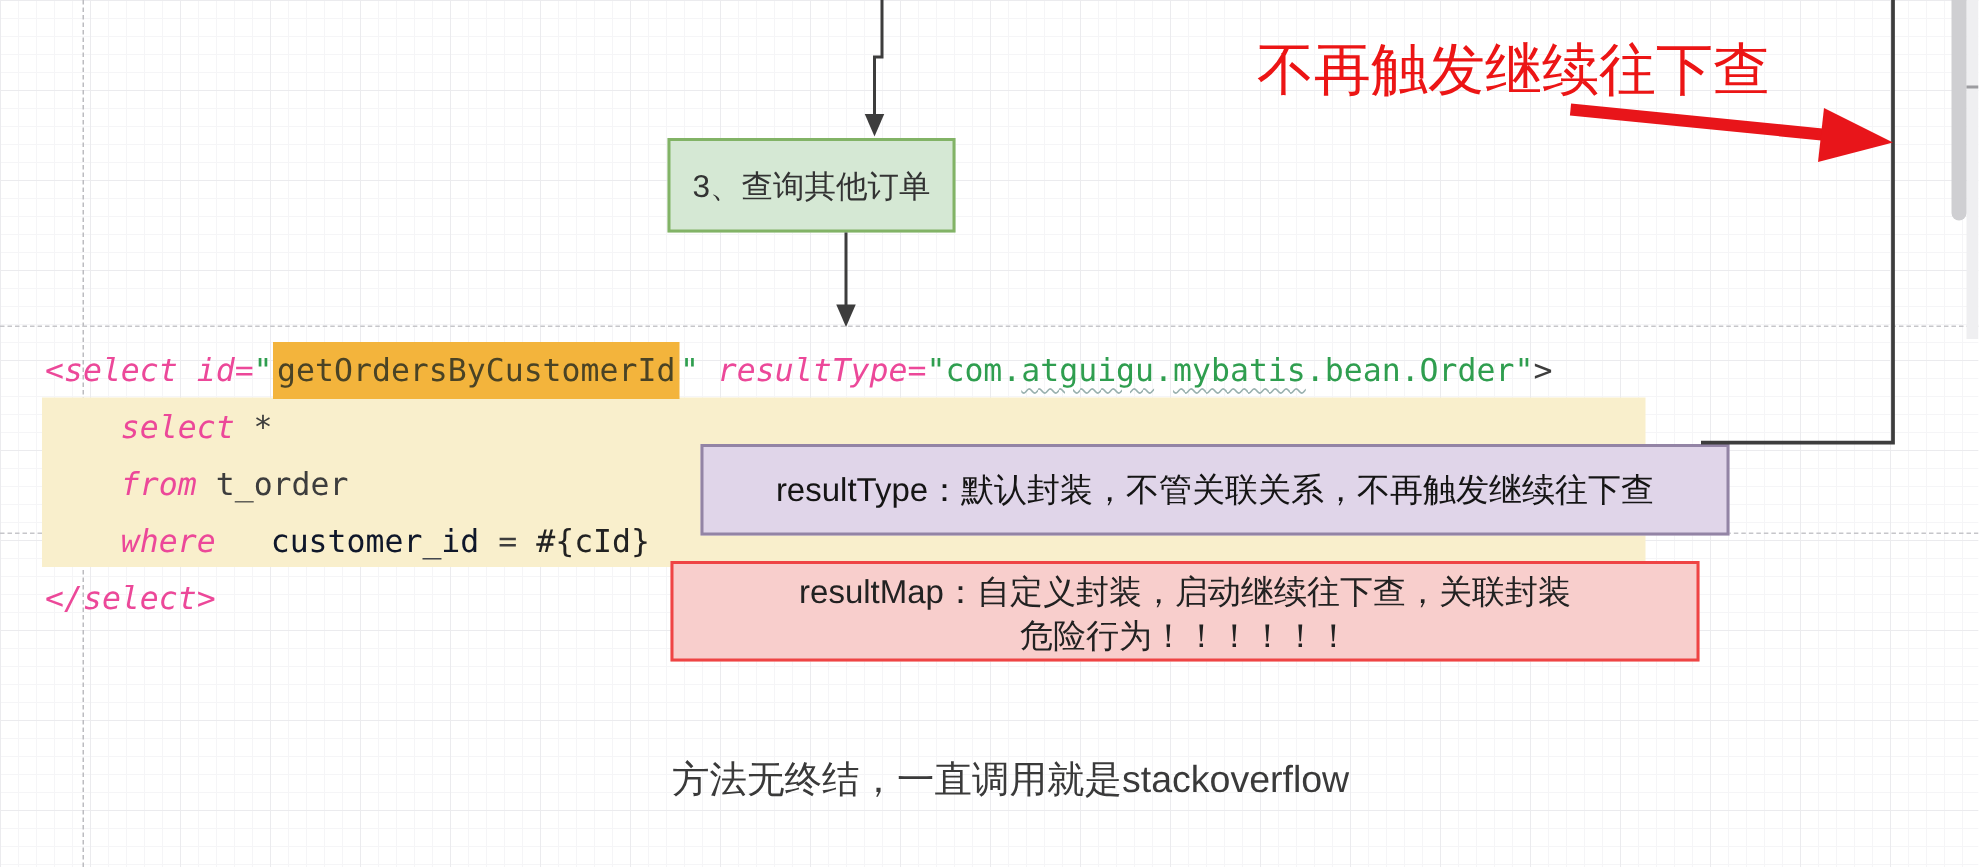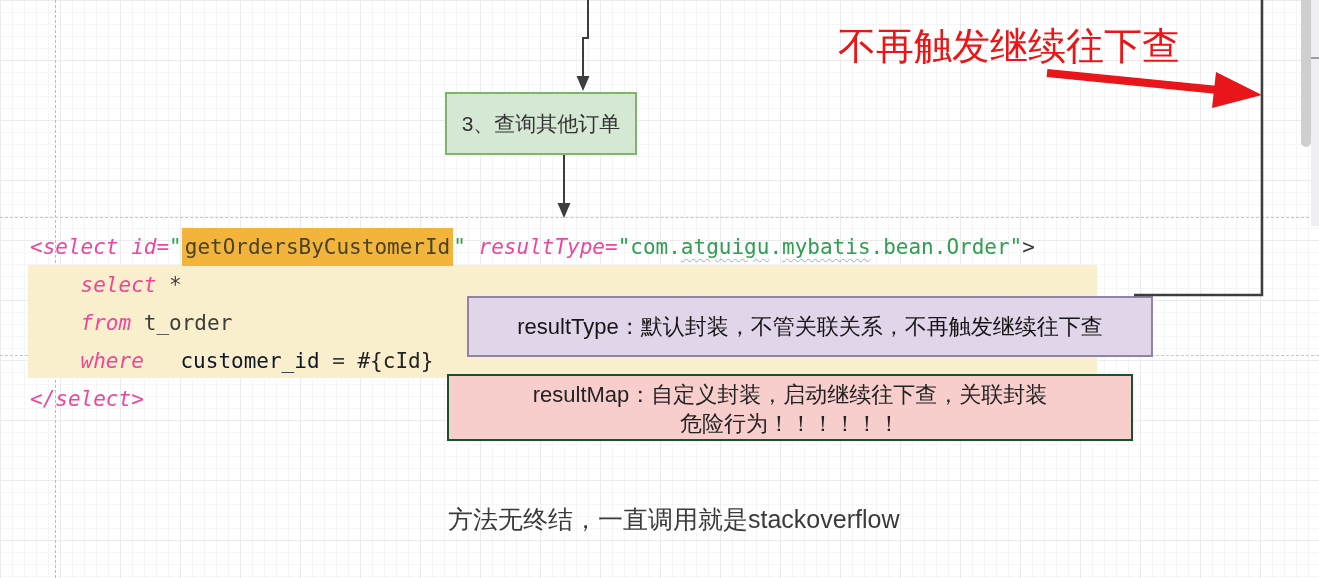--- a/index.html
+++ b/index.html
@@ -47,21 +47,21 @@
 
   
   .note-purple{
     position:absolute;left:447px;top:296px;width:686px;height:61px;
     background:#e0d5e9;border:2px solid #9384a5;box-sizing:border-box;
     display:flex;align-items:center;justify-content:center;
     font-size:22px;color:#151515;margin-left:20px;
   }
   .note-pink{
     position:absolute;left:447px;top:374px;width:686px;height:67px;
-    background:#f8cecc;border:2px solid #14532d;box-sizing:border-box;
+    background:#f8cecc;border:2px solid #ef4444;box-sizing:border-box;
     text-align:center;font-size:22px;color:#222222;line-height:29px;
     padding-top:4px;
   }
 
   .jump-note{
     position:absolute;left:838px;top:21px;
     font-size:38px;color:#ec1515;white-space:nowrap;
   }
   .bottom-note{
     position:absolute;left:448px;top:503px;

